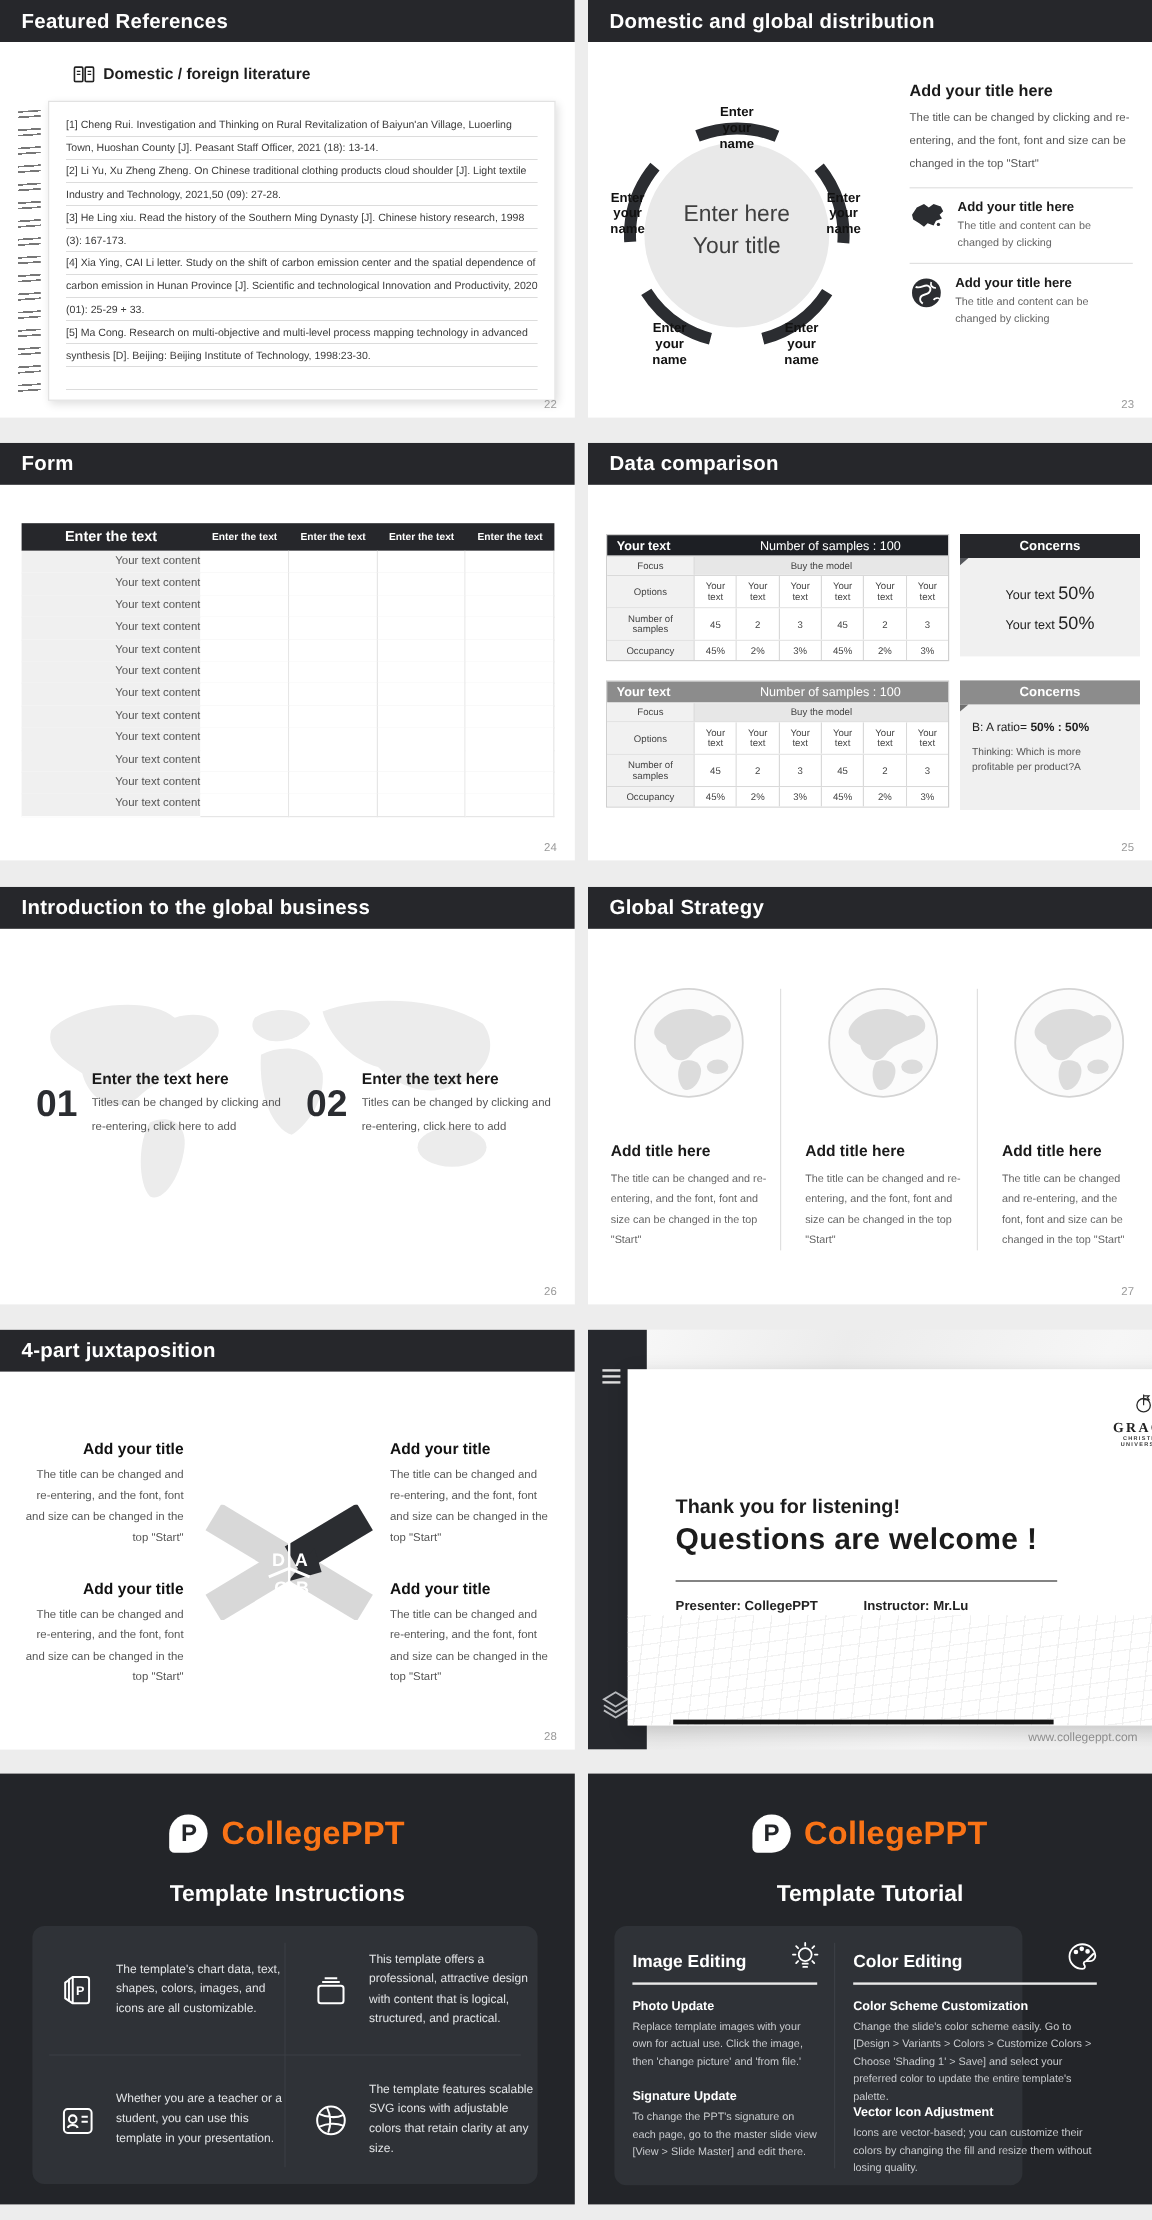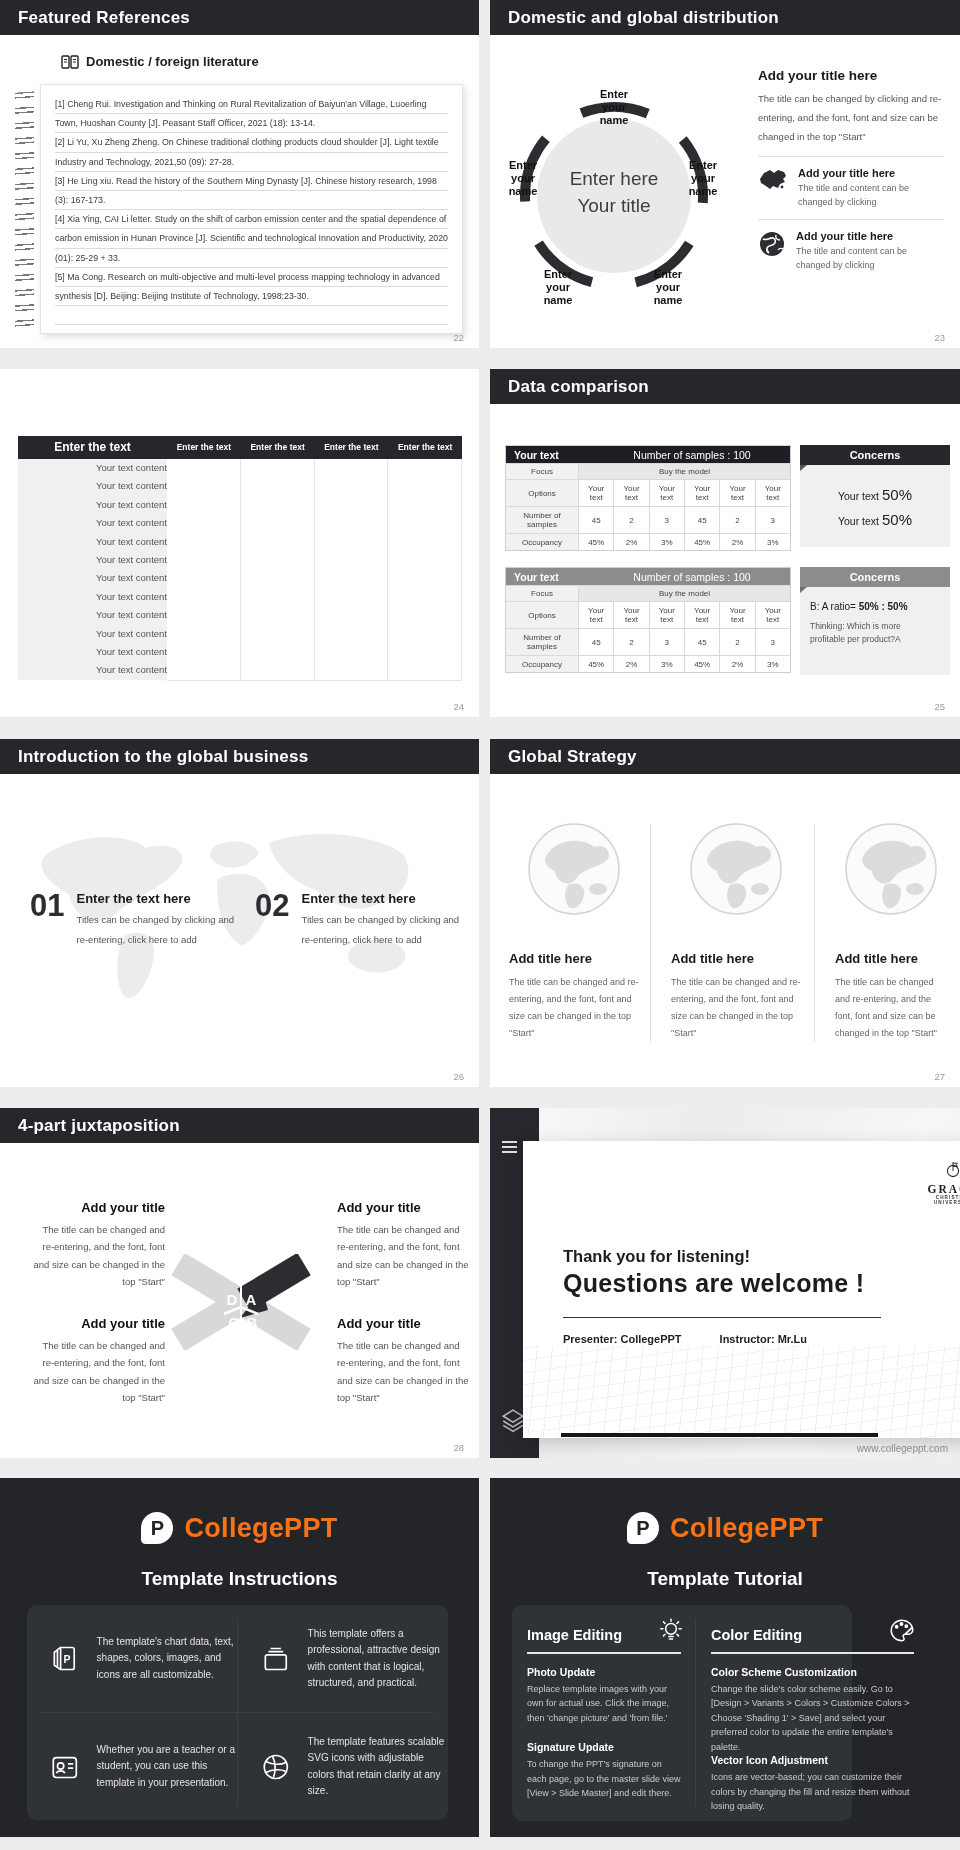--- a/index.html
+++ b/index.html
@@ -45,32 +45,32 @@
   .cl{width:72px;background:#f1f1f1;display:flex;align-items:center;justify-content:center;text-align:center;border-right:1px solid #d9d9d9;}
   .cv{flex:1;display:flex;align-items:center;justify-content:center;text-align:center;border-right:1px solid #d9d9d9;background:#fff;}
   .cv:last-child{border-right:none;}
   .cmerge{flex:1;background:#e7e7e7;display:flex;align-items:center;justify-content:center;}
   .cbox{position:absolute;left:310px;width:150px;}
   .rib{height:20px;color:#fff;font-weight:bold;font-size:11px;text-align:center;line-height:20px;position:relative;}
   .rib .fold{position:absolute;left:0;top:20px;width:0;height:0;border-style:solid;border-width:6px 7px 0 0;}
   .cbody{background:#f0f0f0;}
   
   .wmap{position:absolute;left:12px;top:72px;width:452px;height:218px;}
-  .intro-item{position:absolute;display:flex;gap:12px;}
+  .intro-item{position:absolute;display:flex;gap:12px;align-items:center;}
   .intro-num{font-size:31px;font-weight:800;color:#2b2d31;line-height:30px;}
   .intro-tt{font-size:13px;font-weight:bold;color:#1a1a1a;margin-bottom:4px;}
   .intro-bb{font-size:9.5px;color:#555;line-height:19.5px;width:160px;}
   
   .gcol{position:absolute;top:70px;}
   .gcol .globe{display:block;margin:14px auto 0 auto;}
   .gcol h4{margin:36px 0 8px 0;font-size:13px;color:#1a1a1a;}
   .gcol .gb{font-size:9px;color:#666;line-height:17px;}
   .gdiv{position:absolute;top:85px;height:218px;width:1px;background:#e0e0e0;}
   
-  .jx{position:absolute;width:135px;margin-left:12px;}
+  .jx{position:absolute;width:135px;}
   .jx h4{margin:0 0 6px 0;font-size:13px;color:#111;}
   .jx .jb{font-size:9.5px;color:#555;line-height:17.3px;}
   .ra{text-align:right;}
   
   .thx{background:linear-gradient(115deg,#fafafa 0%,#ececec 35%,#f6f6f6 70%,#efefef 100%);}
   .thx-side{position:absolute;left:0;top:0;width:49px;height:100%;background:#26282d;}
   .hamb span{display:block;width:15px;height:2px;background:#dfdfdf;margin:3px 0;}
   .hamb{position:absolute;left:12px;top:30px;}
   .thx-card{position:absolute;left:33px;top:33px;width:480px;height:297px;background:#fff;box-shadow:0 5px 16px rgba(0,0,0,.18);}
   .crest{position:absolute;right:24px;top:20px;text-align:center;color:#222;}
@@ -185,20 +185,21 @@
             <div class="bb">The title and content can be changed by clicking</div>
           </div>
         </div>
       </div>
       <span class="pg">23</span>
     </section>
   </div>
 
   <div class="row" style="top:369px;height:348px">
     <section class="sl">
+      <header class="bar"><span>Form</span></header>
       <div class="ftable">
         <div class="fhead">
           <div class="h1">Enter the text</div>
           <div class="h2">Enter the text</div>
           <div class="h2">Enter the text</div>
           <div class="h2">Enter the text</div>
           <div class="h2">Enter the text</div>
         </div>
         <div class="fr">
             <div class="fc1">Your text content</div>

